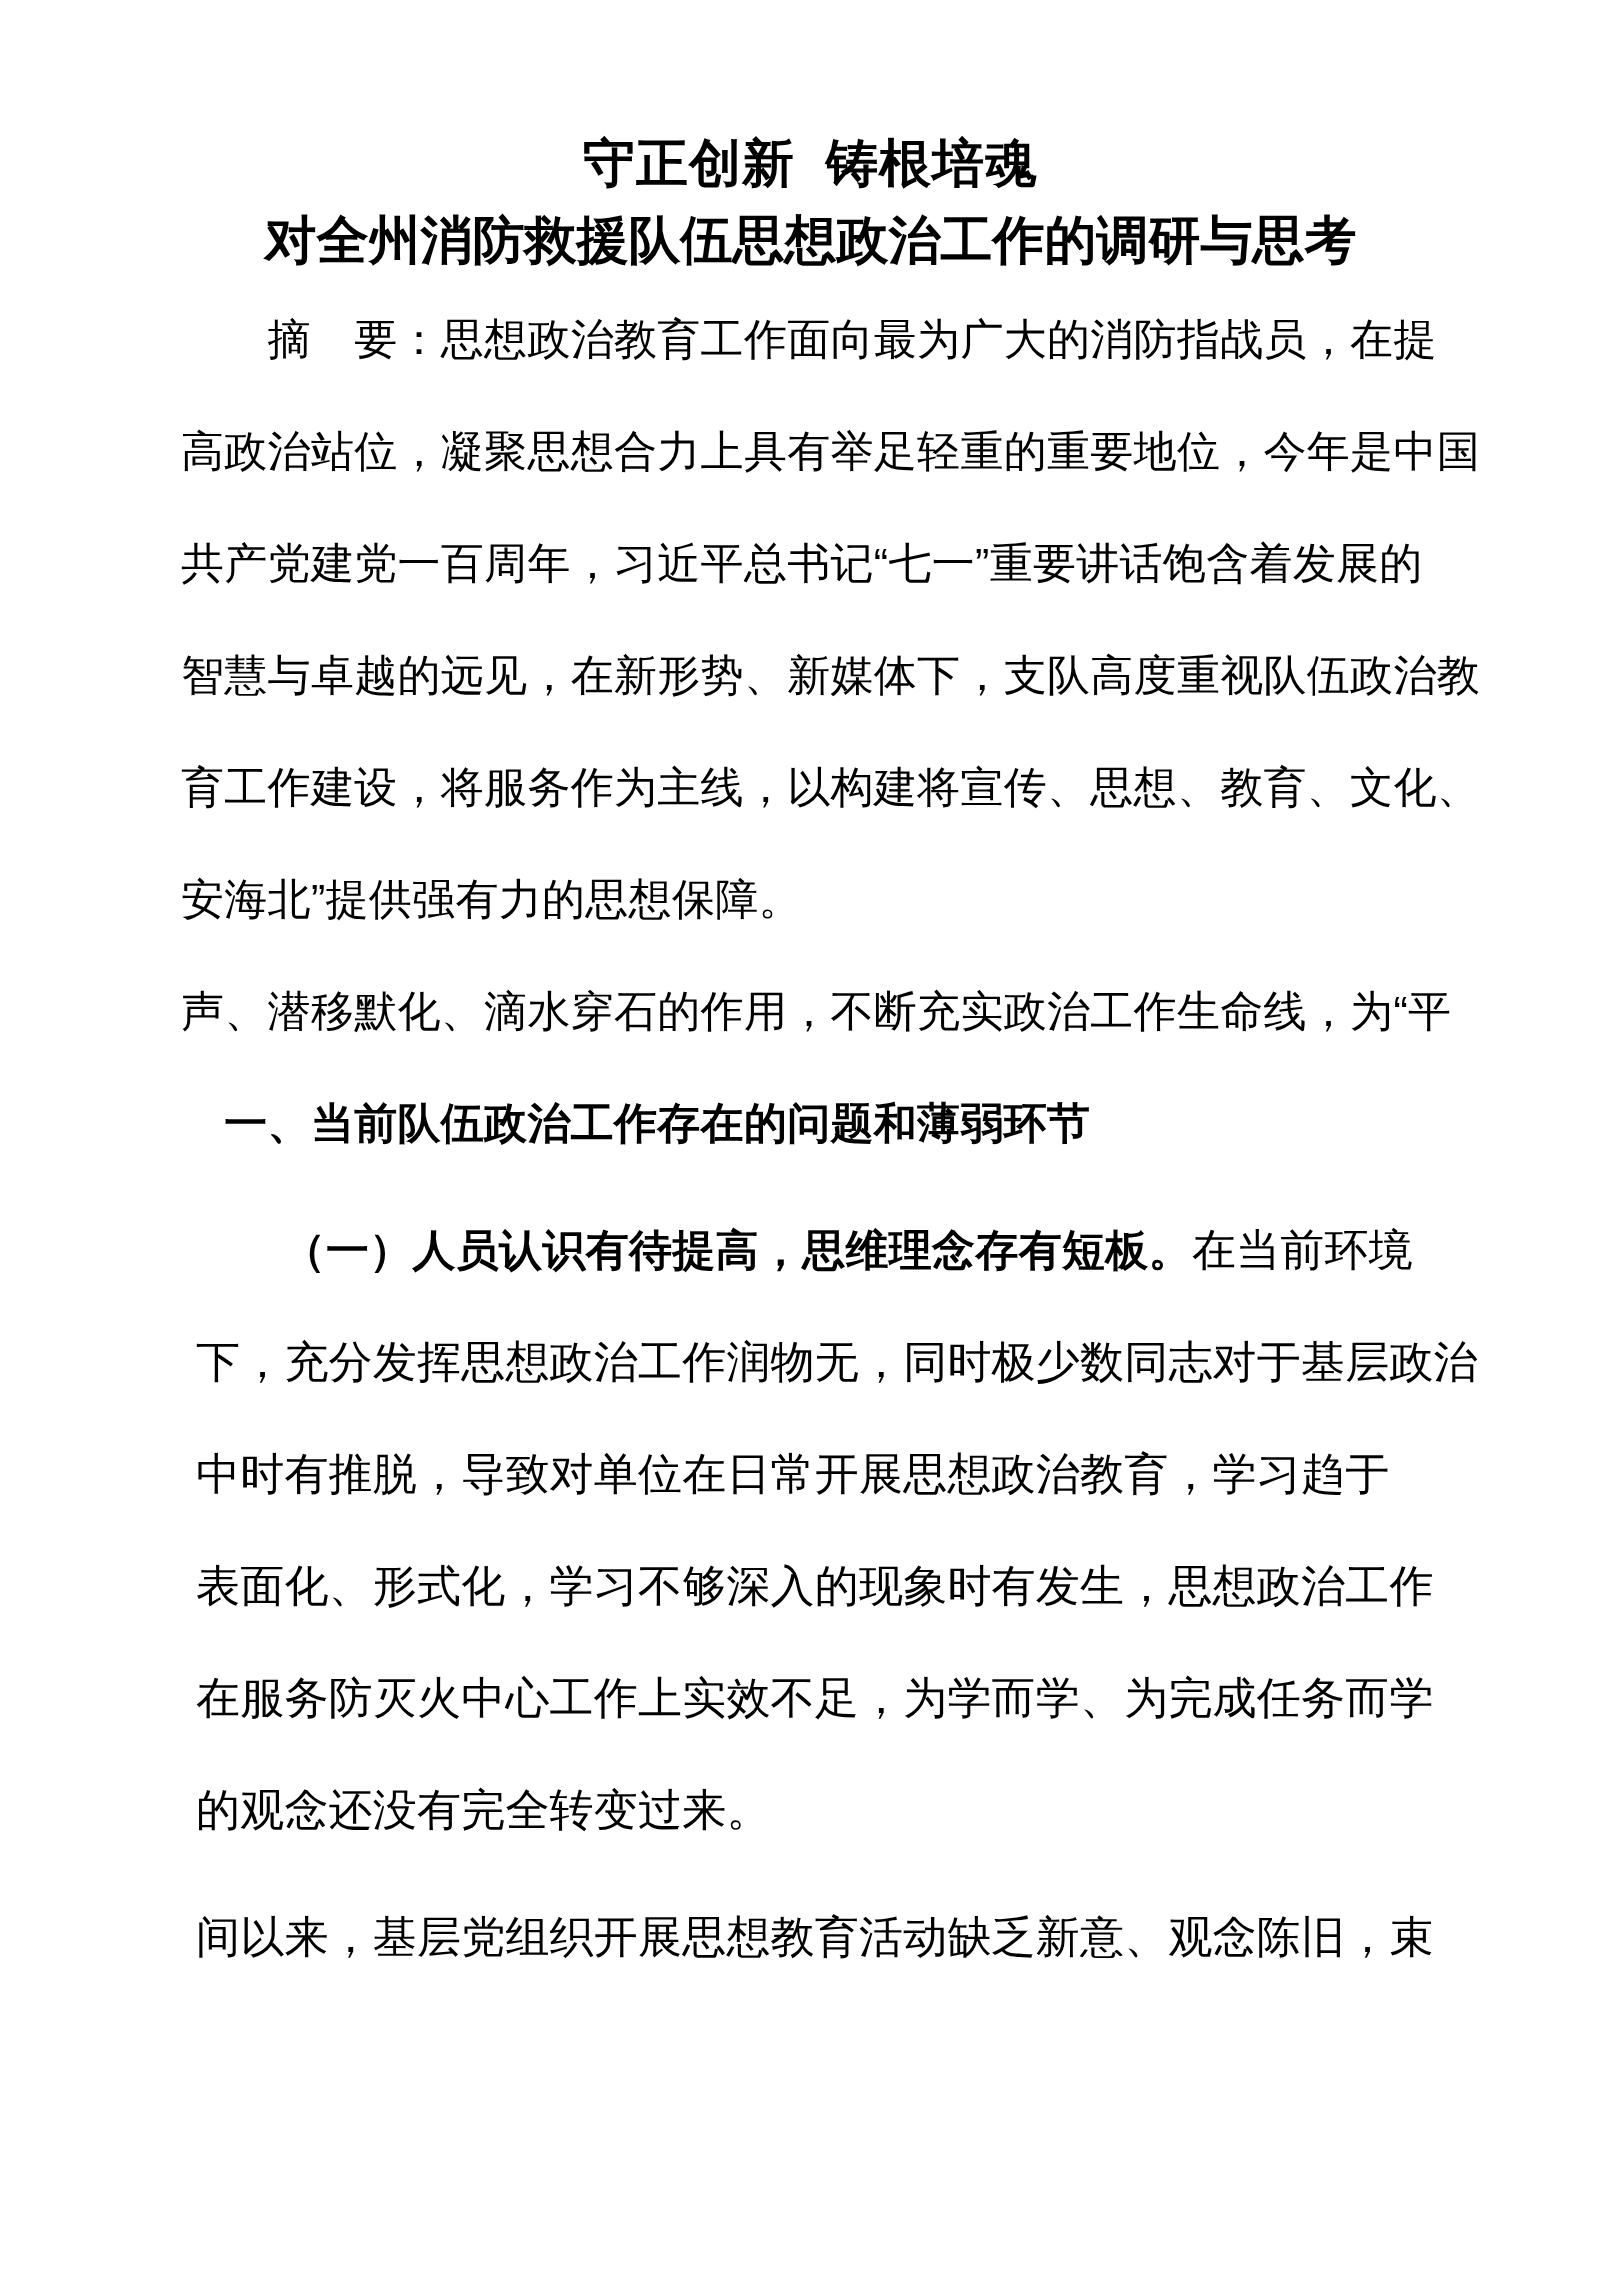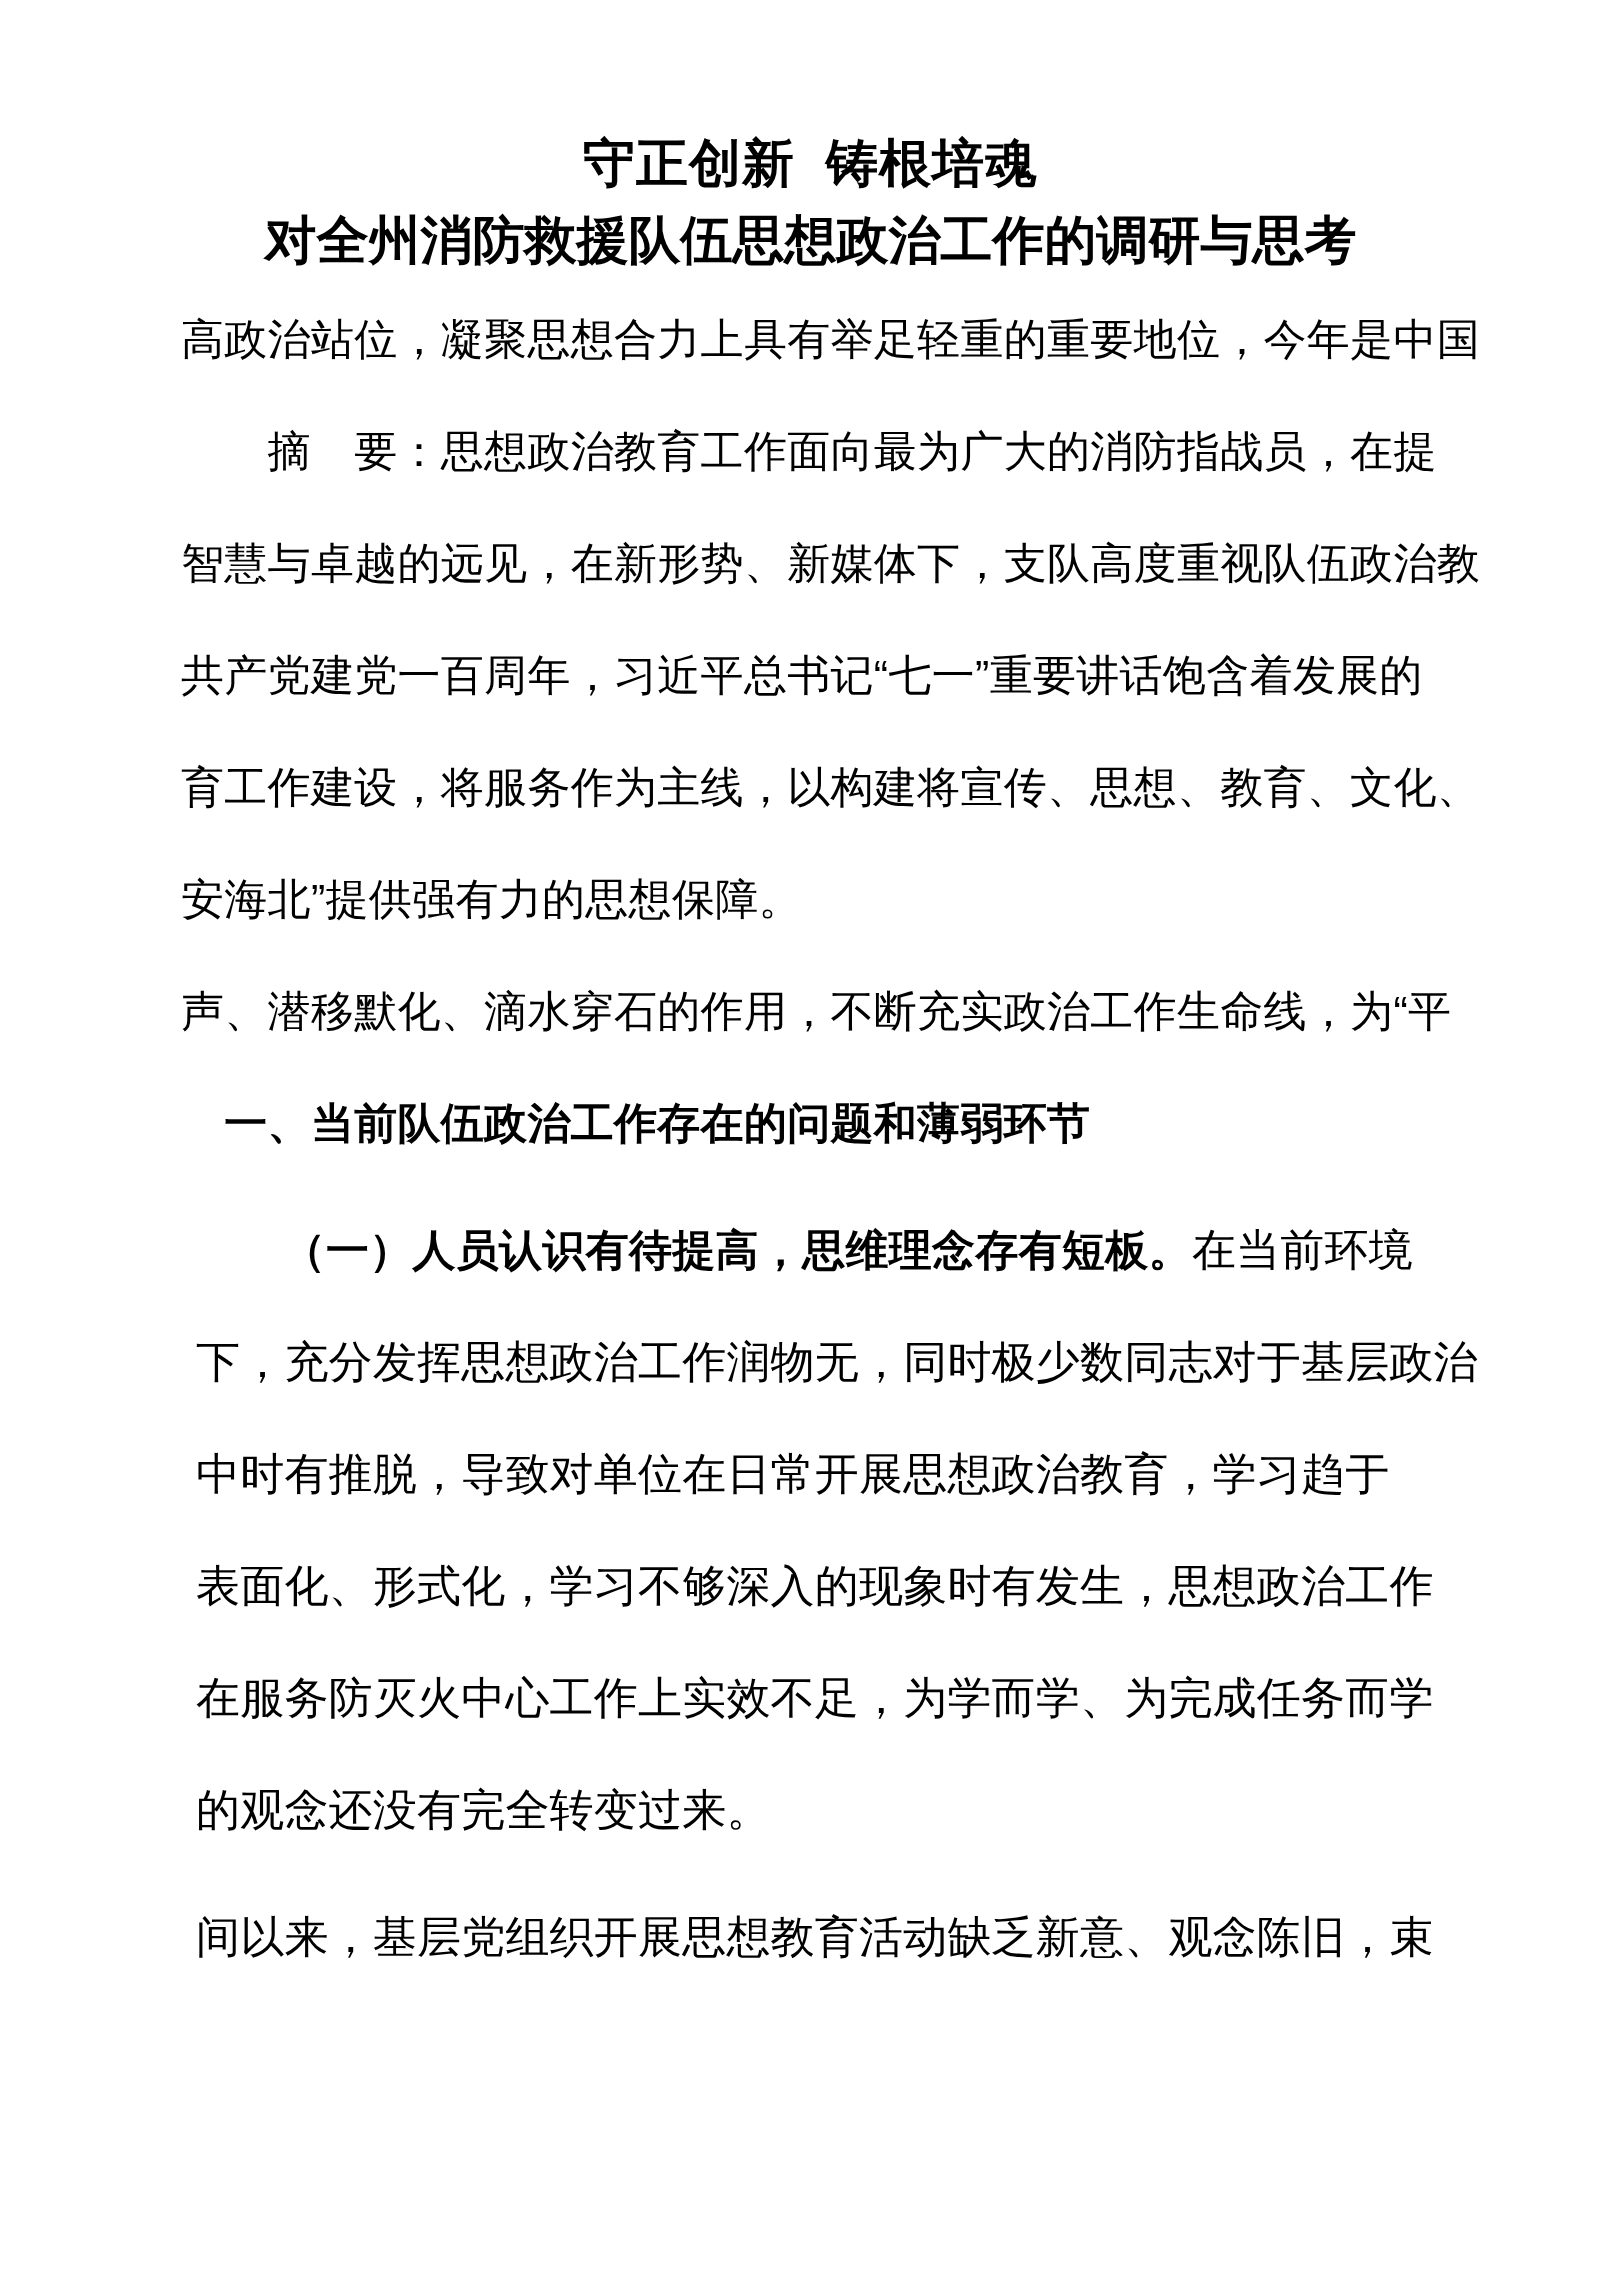--- a/index.html
+++ b/index.html
@@ -112,24 +112,24 @@
 </head>
 <body>
 
 <div class="page">
   <div class="content">
 
     <div class="doc-title-1">守正创新  铸根培魂</div>
     <div class="doc-title-2">对全州消防救援队伍思想政治工作的调研与思考</div>
 
     <div class="abstract">
+      <span class="ln">　　摘　要：思想政治教育工作面向最为广大的消防指战员，在提</span>
       <span class="ln">高政治站位，凝聚思想合力上具有举足轻重的重要地位，今年是中国</span>
-      <span class="ln">　　摘　要：思想政治教育工作面向最为广大的消防指战员，在提</span>
+      <span class="ln">共产党建党一百周年，习近平总书记“七一”重要讲话饱含着发展的</span>
       <span class="ln">智慧与卓越的远见，在新形势、新媒体下，支队高度重视队伍政治教</span>
-      <span class="ln">共产党建党一百周年，习近平总书记“七一”重要讲话饱含着发展的</span>
       <span class="ln">育工作建设，将服务作为主线，以构建将宣传、思想、教育、文化、</span>
       <span class="ln">安海北”提供强有力的思想保障。</span>
       <span class="ln">声、潜移默化、滴水穿石的作用，不断充实政治工作生命线，为“平</span>
     </div>
 
     <div class="section-heading">　一、当前队伍政治工作存在的问题和薄弱环节</div>
 
     <div class="body-par">
       <span class="ln"><span class="sub-lead">　　（一）人员认识有待提高，思维理念存有短板。</span><span class="serif-run">在当前环境</span></span>
       <span class="ln">下，充分发挥思想政治工作润物无，同时极少数同志对于基层政治</span>

